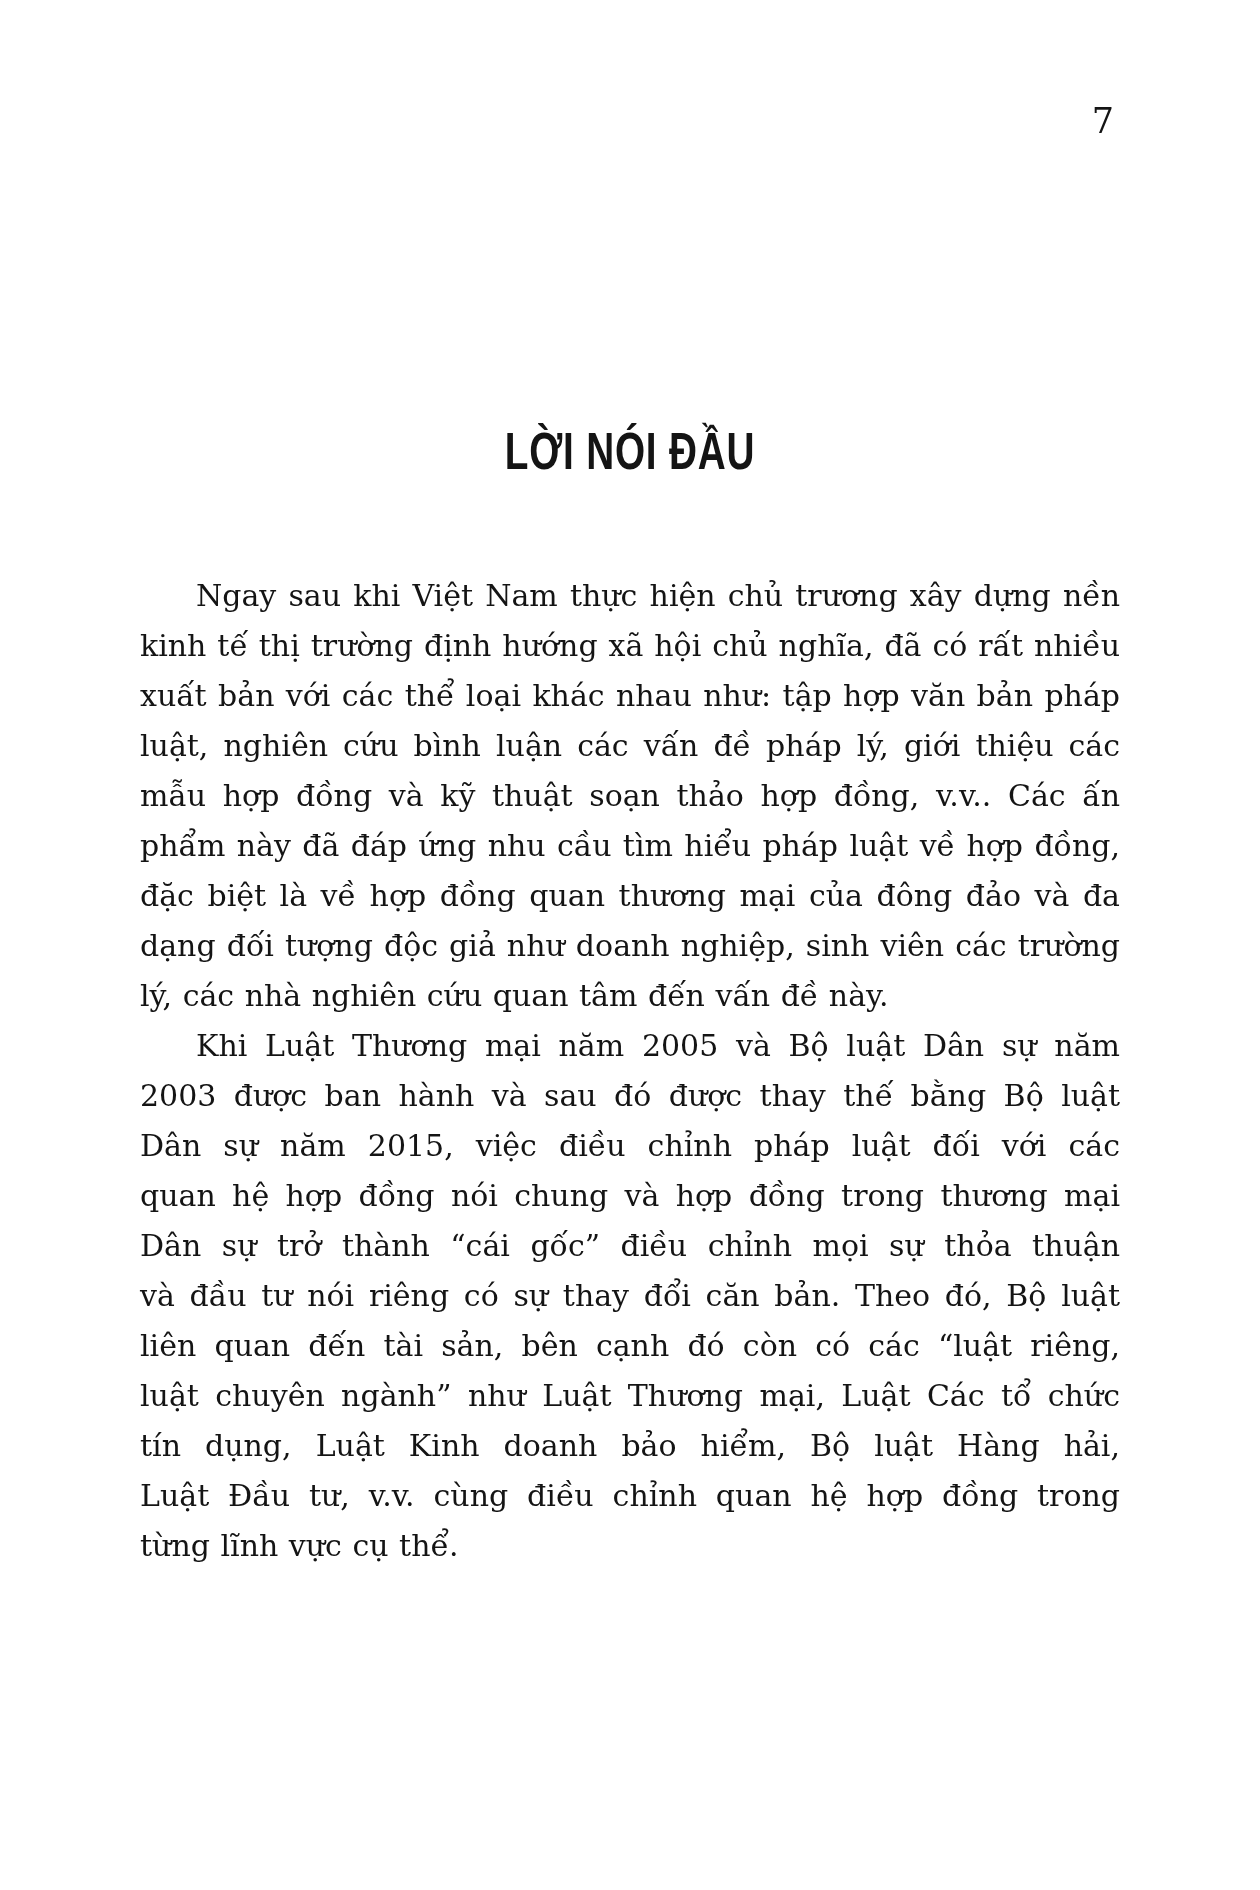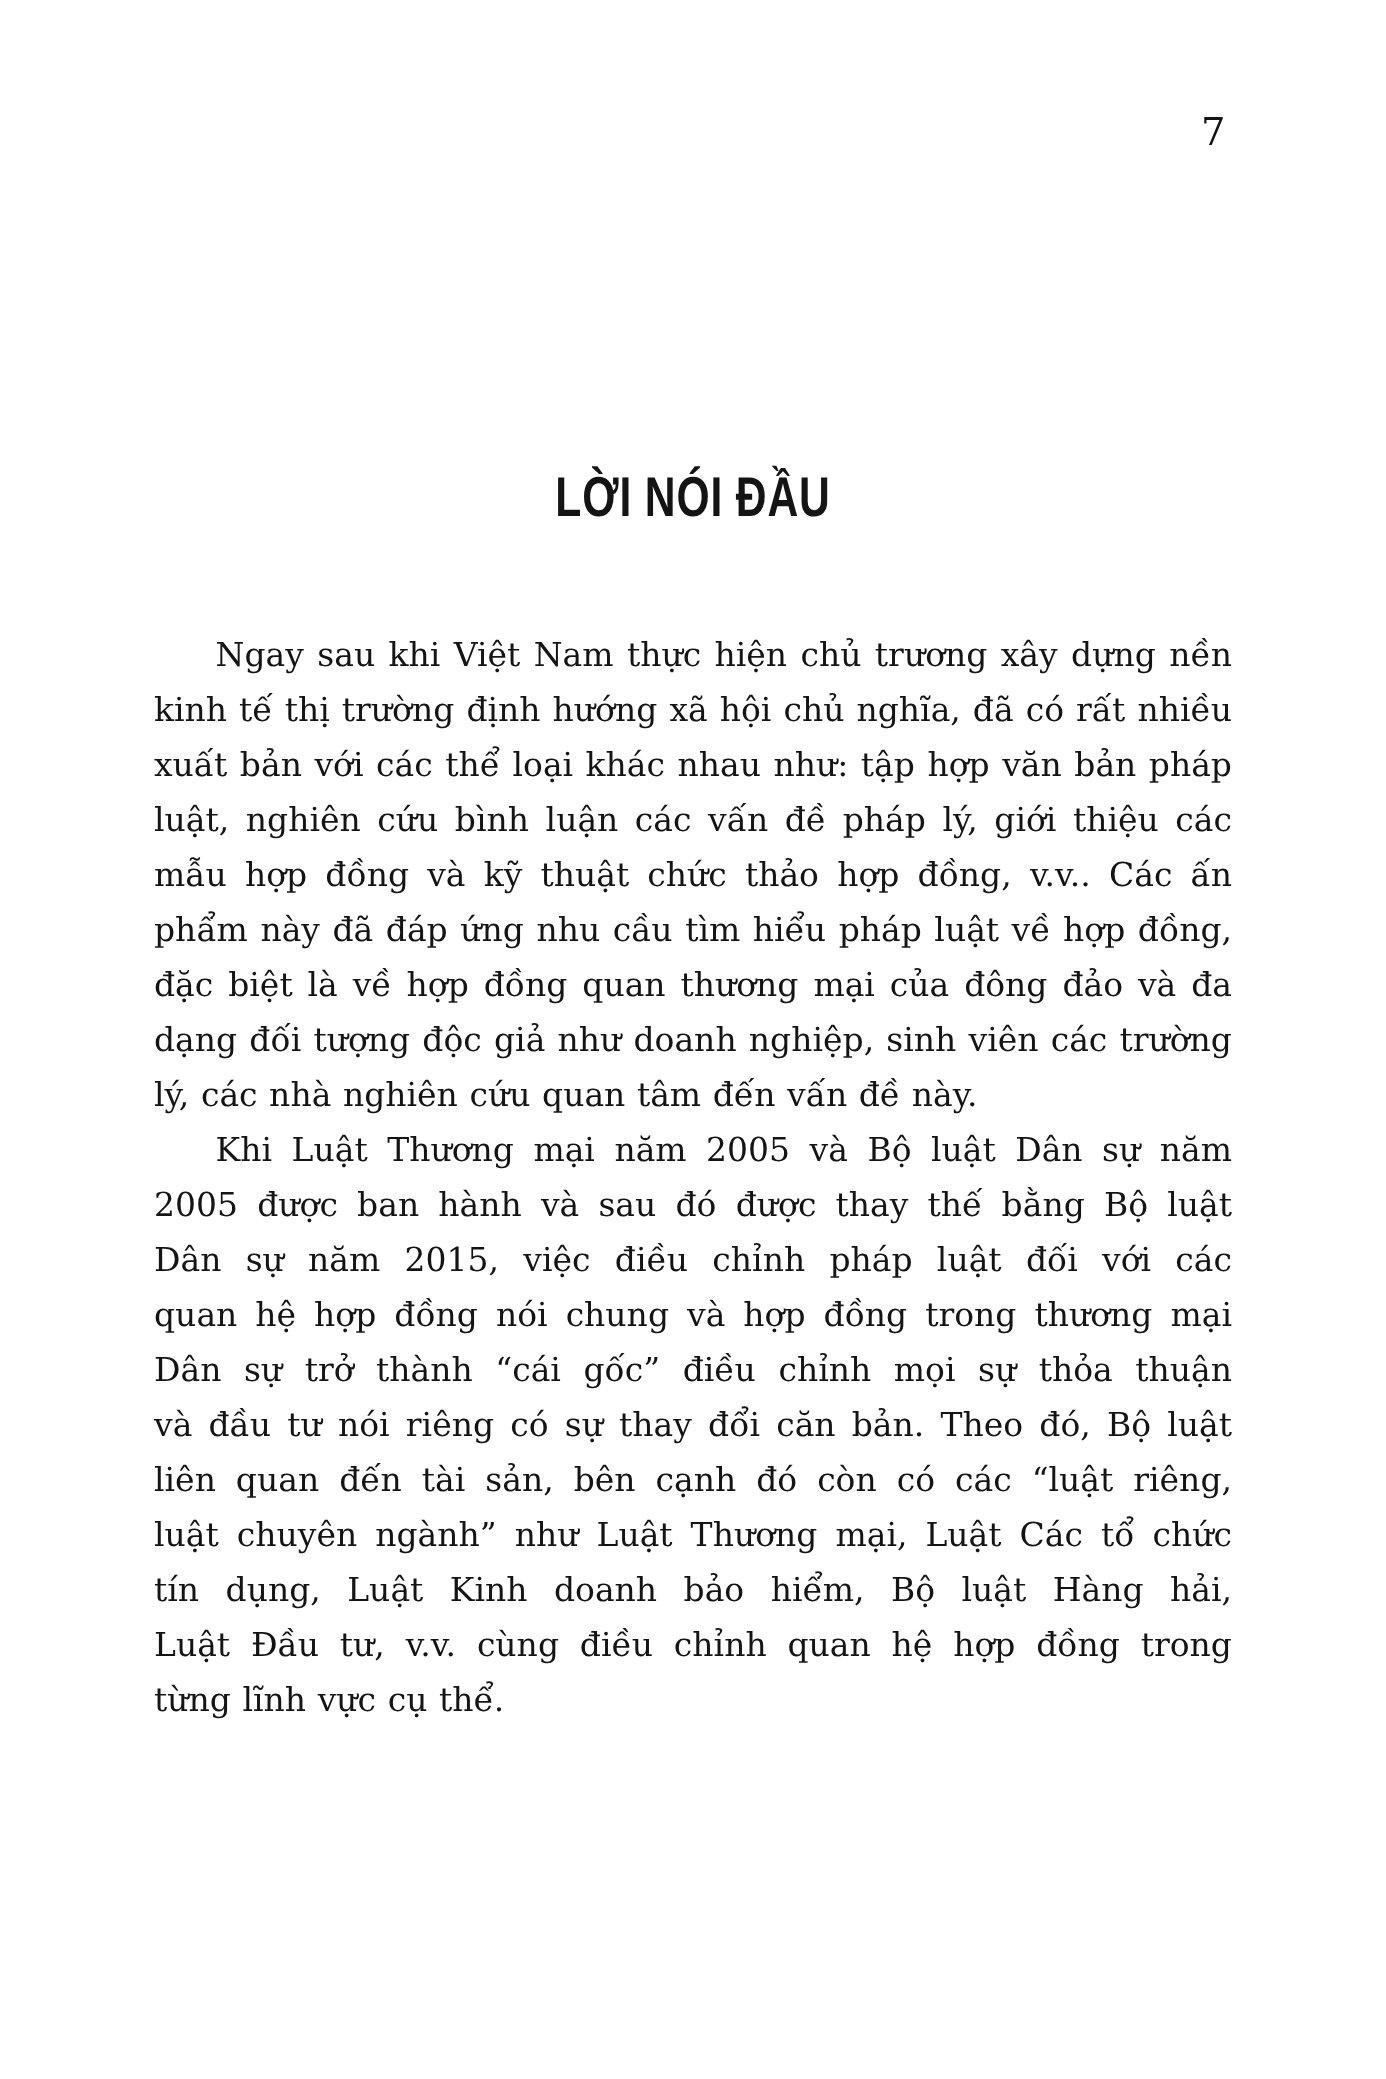--- a/index.html
+++ b/index.html
@@ -62,29 +62,29 @@
   <div class="page-number">7</div>
 
   <h1 class="heading">LỜI NÓI ĐẦU</h1>
 
   <div class="body-text">
       <div class="paragraph">
         <div class="line first">Ngay sau khi Việt Nam thực hiện chủ trương xây dựng nền</div>
         <div class="line">kinh tế thị trường định hướng xã hội chủ nghĩa, đã có rất nhiều</div>
         <div class="line">xuất bản với các thể loại khác nhau như: tập hợp văn bản pháp</div>
         <div class="line">luật, nghiên cứu bình luận các vấn đề pháp lý, giới thiệu các</div>
-        <div class="line">mẫu hợp đồng và kỹ thuật chức thảo hợp đồng, v.v.. Các ấn</div>
+        <div class="line">mẫu hợp đồng và kỹ thuật soạn thảo hợp đồng, v.v.. Các ấn</div>
         <div class="line">phẩm này đã đáp ứng nhu cầu tìm hiểu pháp luật về hợp đồng,</div>
         <div class="line">đặc biệt là về hợp đồng quan thương mại của đông đảo và đa</div>
         <div class="line">dạng đối tượng độc giả như doanh nghiệp, sinh viên các trường</div>
         <div class="line last">lý, các nhà nghiên cứu quan tâm đến vấn đề này.</div>
       </div>
       <div class="paragraph">
         <div class="line first">Khi Luật Thương mại năm 2005 và Bộ luật Dân sự năm</div>
-        <div class="line">2005 được ban hành và sau đó được thay thế bằng Bộ luật</div>
+        <div class="line">2003 được ban hành và sau đó được thay thế bằng Bộ luật</div>
         <div class="line">Dân sự năm 2015, việc điều chỉnh pháp luật đối với các</div>
         <div class="line">quan hệ hợp đồng nói chung và hợp đồng trong thương mại</div>
         <div class="line">Dân sự trở thành “cái gốc” điều chỉnh mọi sự thỏa thuận</div>
         <div class="line">và đầu tư nói riêng có sự thay đổi căn bản. Theo đó, Bộ luật</div>
         <div class="line">liên quan đến tài sản, bên cạnh đó còn có các “luật riêng,</div>
         <div class="line">luật chuyên ngành” như Luật Thương mại, Luật Các tổ chức</div>
         <div class="line">tín dụng, Luật Kinh doanh bảo hiểm, Bộ luật Hàng hải,</div>
         <div class="line">Luật Đầu tư, v.v. cùng điều chỉnh quan hệ hợp đồng trong</div>
         <div class="line last">từng lĩnh vực cụ thể.</div>
       </div>

